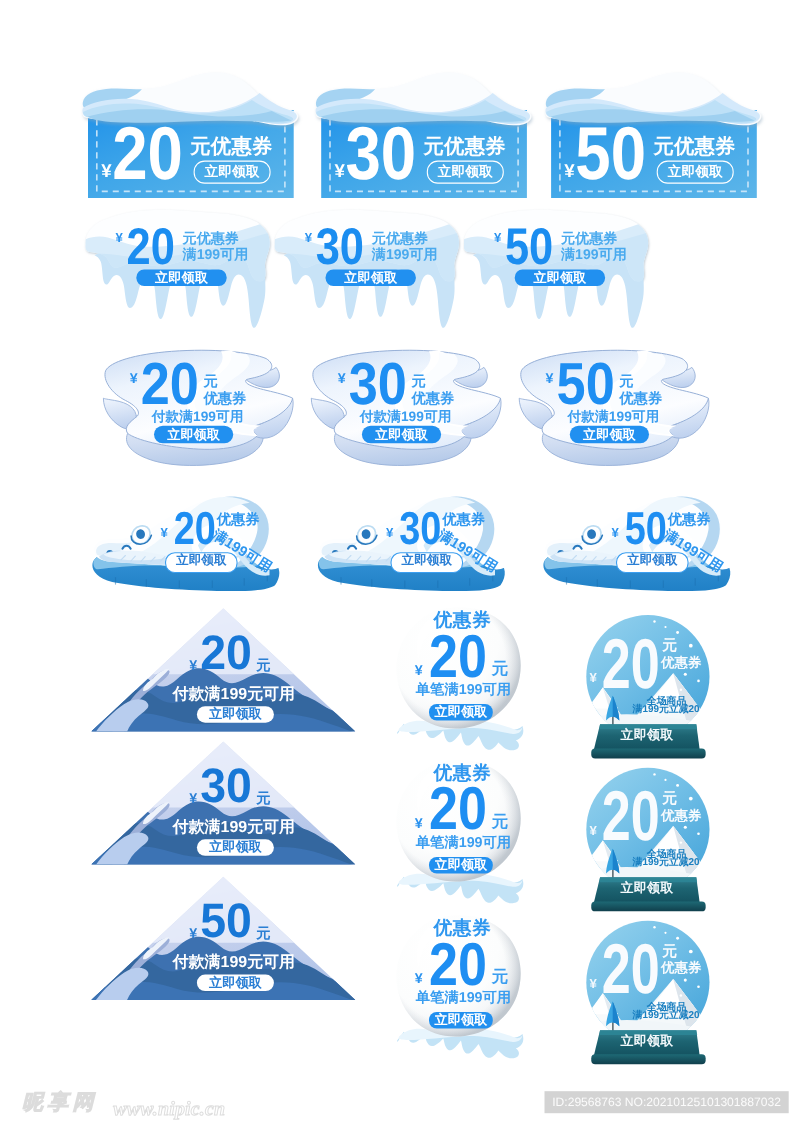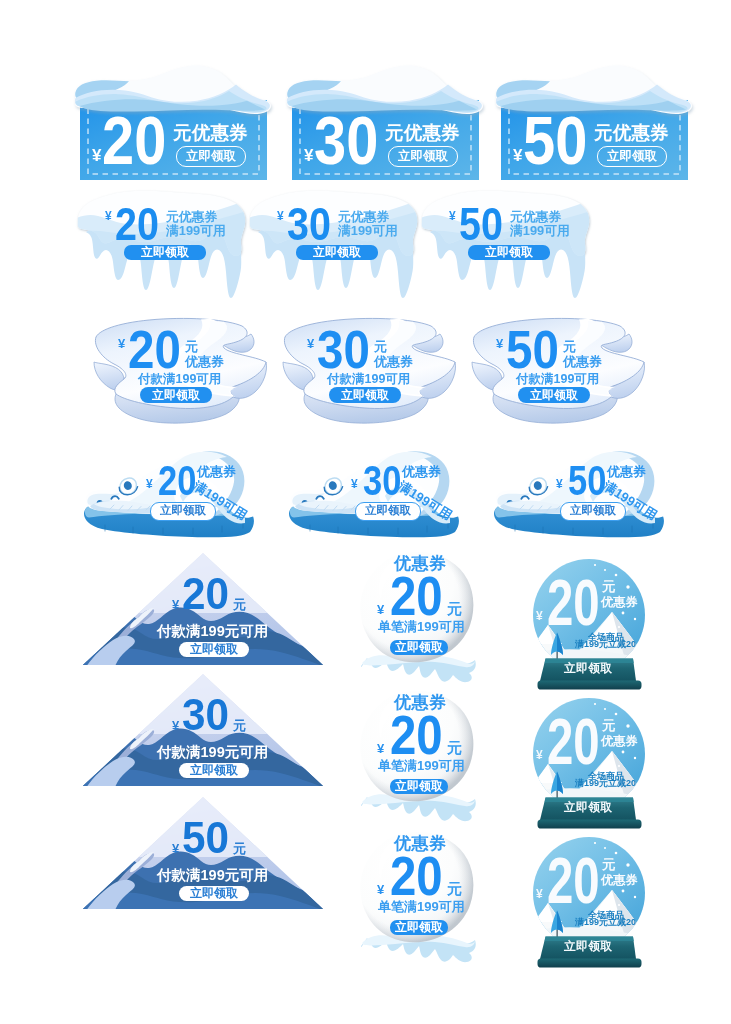--- a/index.html
+++ b/index.html
@@ -897,13 +897,18 @@
 </div>
 <div class="unit" style="left:532px;top:836px;width:116px;height:132px">
 <span class="txt" style="left:4px;top:52px;font-size:12px;font-weight:bold;color:#f2f8fd;">¥</span>
 <span class="txt" style="left:15px;top:13px;font-size:64px;font-weight:bold;color:#f8fbfe;transform:scaleX(0.74);transform-origin:0 0;">20</span>
 <span class="txt" style="left:70px;top:22px;font-size:13.5px;font-weight:bold;color:#f8fbfe;">元</span>
 <span class="txt" style="left:69px;top:38px;font-size:12.2px;font-weight:bold;color:#f8fbfe;">优惠券</span>
 <span class="txt" style="left:56px;top:75px;font-size:9px;font-weight:bold;color:#1a7fc0;">全场商品</span>
 <span class="txt" style="left:43px;top:82px;font-size:9px;font-weight:bold;color:#1a7fc0;">满199元立减20</span>
 <span class="txt" style="left:32px;top:105px;font-size:11.8px;font-weight:bold;color:#f3f9fc;letter-spacing:0.3px;">立即领取</span>
 </div>
+<div class="unit" style="left:0px;top:985px;width:731px;height:30px">
+ <span class="wm-brand">昵享网</span>
+ <span class="wm-site">www.nipic.cn</span>
+ <span class="wm-meta">ID:29568763 NO:20210125101301887032</span>
+</div>
 </div>
 
 </body></html>

